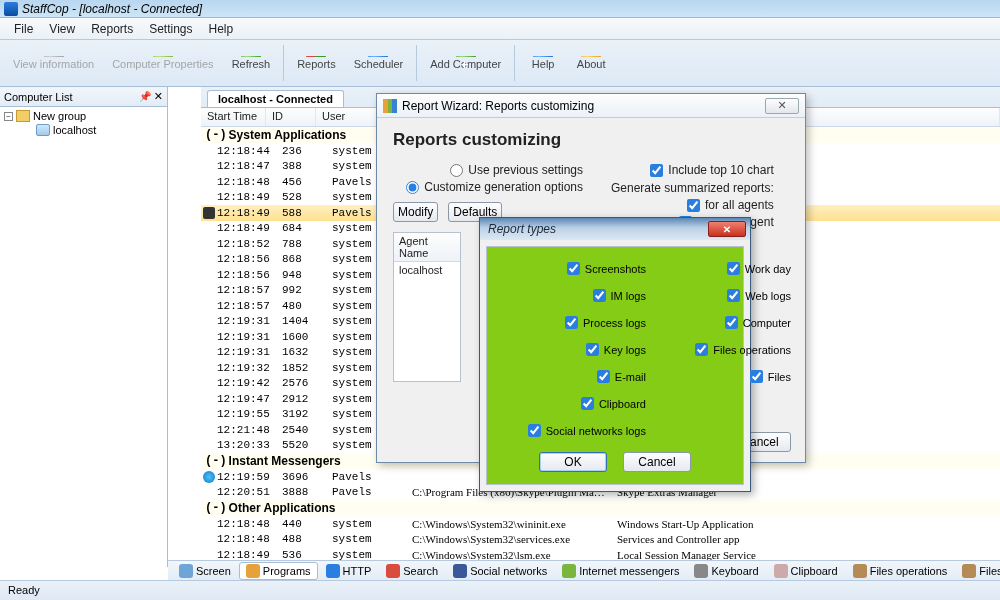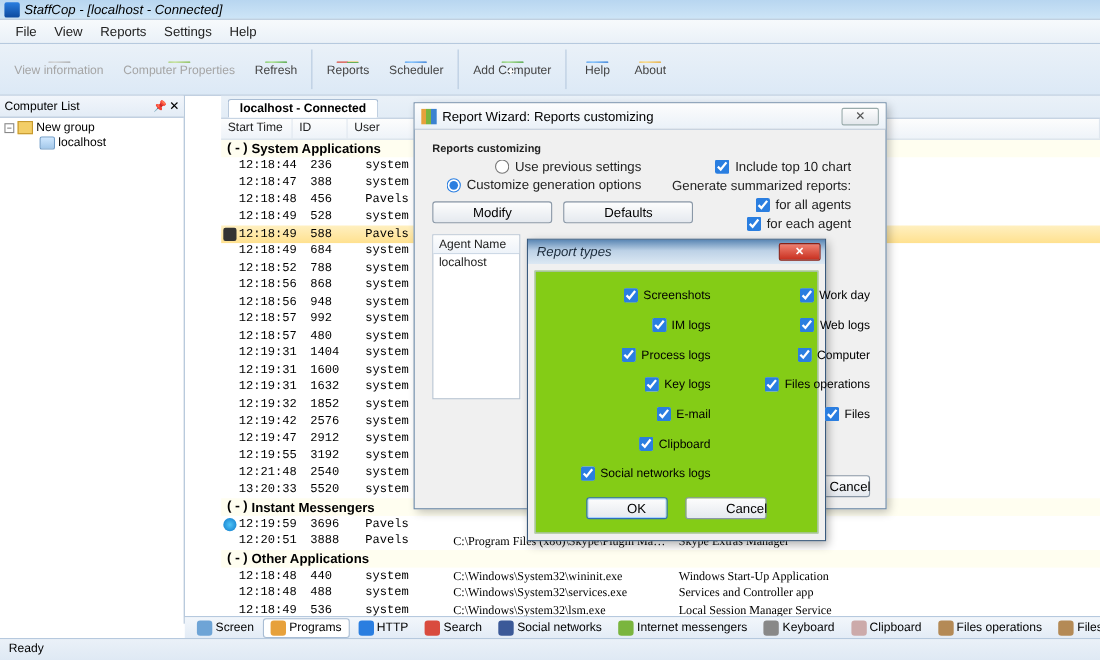--- a/index.html
+++ b/index.html
@@ -65,27 +65,27 @@
 .data-row.selected { background: linear-gradient(#fff0c1,#ffe18f); }
 .row-icon { width:12px; height:12px; margin-left:-8px; margin-right:-4px; }
 
 
 .dialog { position:absolute; background:#f0f0f0; border:1px solid #6d8aa8; box-shadow: 3px 3px 8px rgba(0,0,0,.25); }
 .dlg-title { height:24px; background: linear-gradient(#fdfdfd,#eaf1f8); border-bottom:1px solid #c0cddb; display:flex; align-items:center; padding: 0 6px; font-size:12px; }
 .dlg-title .tw { flex:1; display:flex; align-items:center; }
 .dlg-title .tw .bars { width:14px; height:14px; margin-right:5px; background: linear-gradient(90deg, #e7a13b 0 33%, #7ab53e 33% 66%, #3a82d0 66% 100%); }
 .dlg-close-mini { width:34px; height:16px; border:1px solid #9aa; background:linear-gradient(#fdfdfd,#e3e7ec); border-radius:2px; display:flex; align-items:center; justify-content:center; font-family:Arial; font-size:11px; color:#555; }
 .dlg-body { padding:12px 16px; font-size:12px; color:#222; }
-.dlg-body h4 { margin:0 0 0 0; font-size:10px; font-weight:bold; }
+.dlg-body h4 { margin:0 0 10px 0; font-size:17px; font-weight:bold; }
 .radio-row, .chk-row { display:flex; align-items:center; margin:3px 0;justify-content:flex-end; }
 .radio-row input, .chk-row input { margin:0 5px 0 0; }
 .cols2 { display:flex; gap:28px; }
-.btn { background: linear-gradient(#fdfdfd,#e5e9ef); border:1px solid #8a98a7; border-radius:3px; padding:2px 36px; font-size:12px; }
+.btn { background: linear-gradient(#fdfdfd,#e5e9ef); border:1px solid #8a98a7; border-radius:3px; padding:2px 4px; font-size:12px; }
 .btn.def { border-color:#2f6fb5; box-shadow: 0 0 0 1px #a7d1ff inset; }
-.agent-box { border:1px solid #b6c2d0; background:#fff; height:150px; width:80px; }
+.agent-box { border:1px solid #b6c2d0; background:#fff; height:150px; width:68px; }
 .agent-box-hdr { background: linear-gradient(#fdfdfd,#eef3f9); border-bottom:1px solid #cdd9e6; padding:2px 5px; font-size:11px; }
 .agent-box-row { padding:2px 5px; font-size:11px; }
 
 .dialog2 { position:absolute; border:1px solid #3a5a7d; background:#f0f0f0; box-shadow: 3px 3px 8px rgba(0,0,0,.3); }
 .dlg2-title { height:22px; background: linear-gradient(#5b87b4,#bcd1e6 45%,#dce8f3); display:flex; align-items:center; padding:0 4px 0 8px; font-size:12px; }
 .dlg2-title .t { flex:1; color:#1a2a3a;font-style:italic; }
 .dlg2-close { width:38px; height:16px; background: linear-gradient(#f08070,#c83020); border:1px solid #8a2015; border-radius:2px; display:flex; align-items:center; justify-content:center; color:#fff; font-weight:bold; font-family:Arial; font-size:10px; }
 .dlg2-body { border:1px solid #b6c2d0; margin:6px; background:#84cc16; padding:12px 14px; }
 .grid2 { display:grid; grid-template-columns: 145px 145px; row-gap:8px; }
 .dlg2-buttons { display:flex; justify-content:center; gap:16px; margin-top:12px; }

